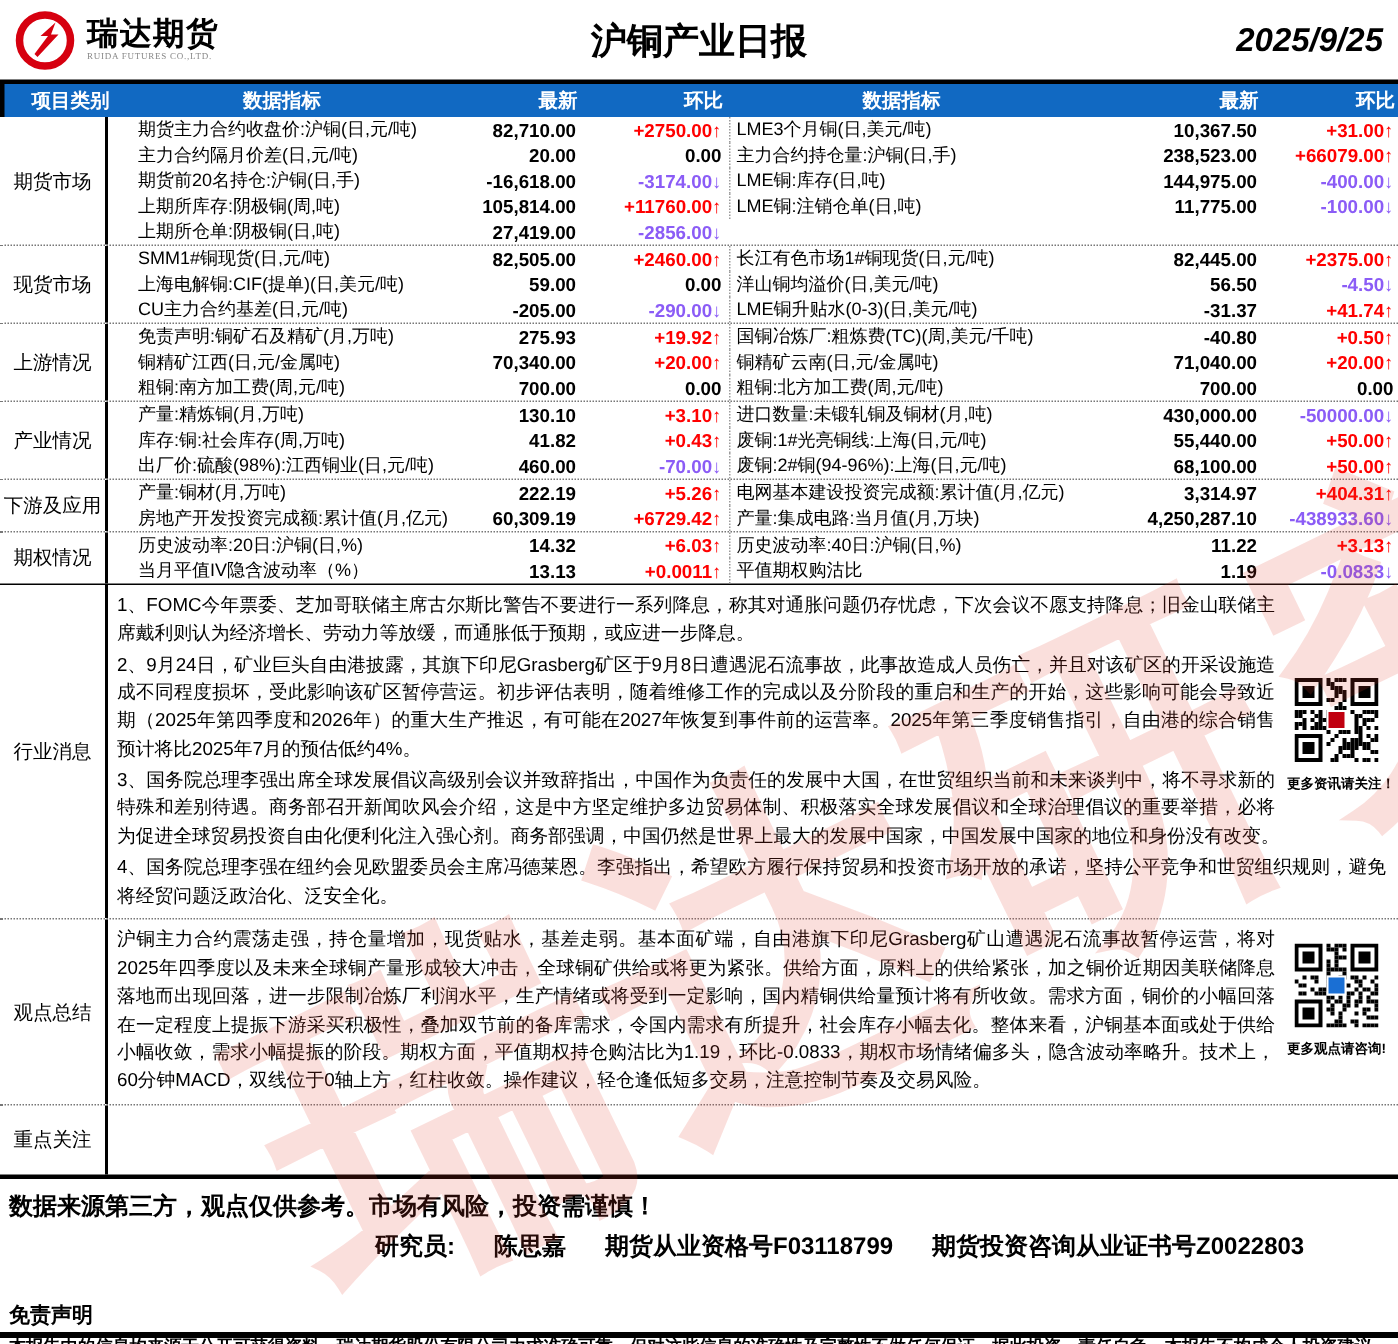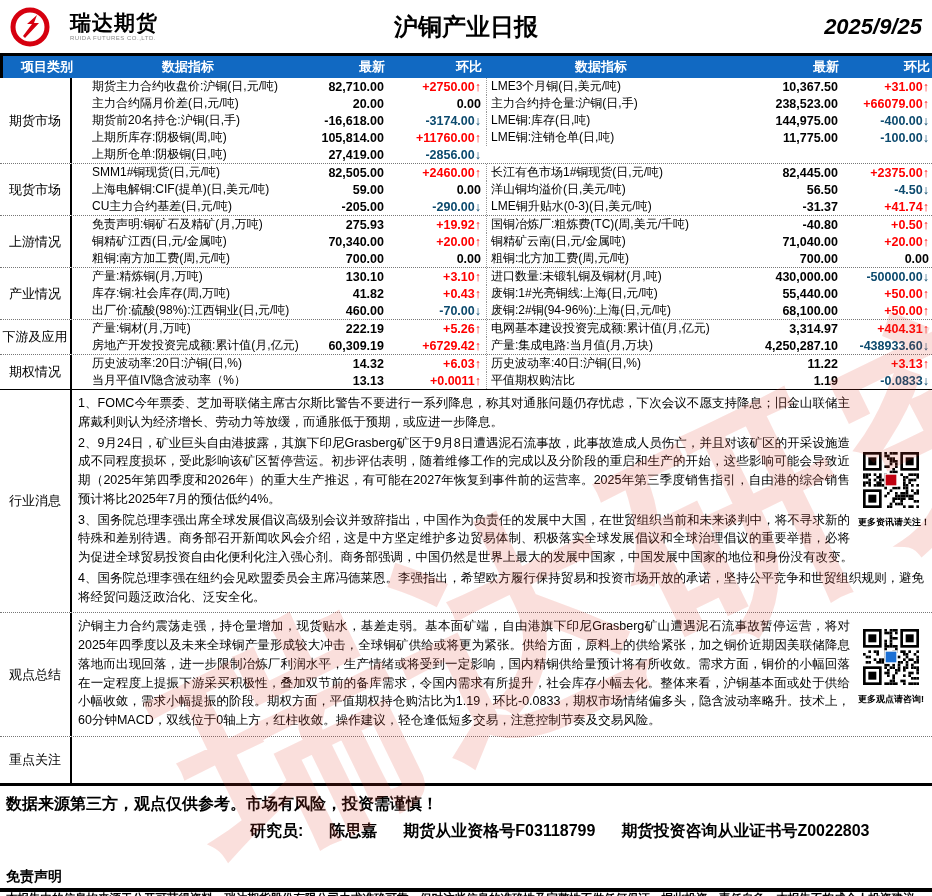--- a/index.html
+++ b/index.html
@@ -4,21 +4,21 @@
 <style>
   html,body{margin:0;padding:0;}
   body{
     width:932px;height:896px;position:relative;overflow:hidden;
     background:#fff;color:#000;
     font-family:"Liberation Sans","DejaVu Sans",sans-serif;
     -webkit-font-smoothing:antialiased;
   }
   
   .hdr{display:flex;align-items:center;height:53px;padding:0 10px;border-bottom:3px solid #000;position:relative;}
-  .logo{display:flex;align-items:center;gap:20px;}
+  .logo{display:flex;align-items:center;gap:8px;font-family:Liberation Serif, serif;}
   .logo-txt{display:flex;flex-direction:column;line-height:1;}
   .logo-name{font-size:21px;font-weight:bold;letter-spacing:1px;}
   .logo-sub{font-size:6px;color:#888;margin-top:2px;letter-spacing:.5px;}
   .rpt-title{position:absolute;left:0;right:0;text-align:center;font-size:24px;font-weight:bold;}
   .rpt-date{margin-left:auto;font-size:22px;font-weight:bold;font-style:italic;}
   
   .thead{display:grid;grid-template-columns:70px 230px 92px 92px 228px 134px 86px;
     background:#1169C2;color:#fff;font-weight:bold;font-size:13px;height:22px;align-items:center;
     border-left:3px solid #000;}
   .thead .c0{padding-left:8px;text-align:right;}
@@ -31,21 +31,21 @@
   .cat{width:70px;flex:none;border-right:2px solid #000;display:flex;align-items:center;justify-content:center;
     font-size:13px;}
   .rows{flex:1;}
   .row{display:grid;grid-template-columns:230px 92px 92px 228px 134px 86px;height:17px;align-items:center;}
   .cell{white-space:nowrap;overflow:hidden;font-size:12px;}
   .lab{padding-left:20px;text-align:left;}
   .rsep{border-left:1px dotted #999;padding-left:4px;}
   .val{text-align:right;font-weight:bold;padding-right:10px;font-size:12.5px;}
   .chg{text-align:right;font-weight:bold;padding-right:5px;font-size:12.5px;}
   .chg.up{color:#FF0000;}
-  .chg.down{color:#0c4a6e;}
+  .chg.down{color:#8b5cf6;}
   
   .section{display:flex;}
   .sec-border-dot{border-bottom:1px dotted #777;}
   .sec-content{flex:1;padding:4px 8px 4px 6px;font-size:12.5px;line-height:1.5;text-align:justify;}
   .sec-content p{margin:0 0 2px 0;}
   .news .sec-content{min-height:186px;}
   .summary .sec-content{min-height:112px;}
   .focus{height:46px;border-bottom:3px solid #000;}
   .qr-wrap{float:right;width:66px;text-align:center;margin:4px 0 2px 8px;}
   .qr-wrap.qr-news{margin-top:58px;}

